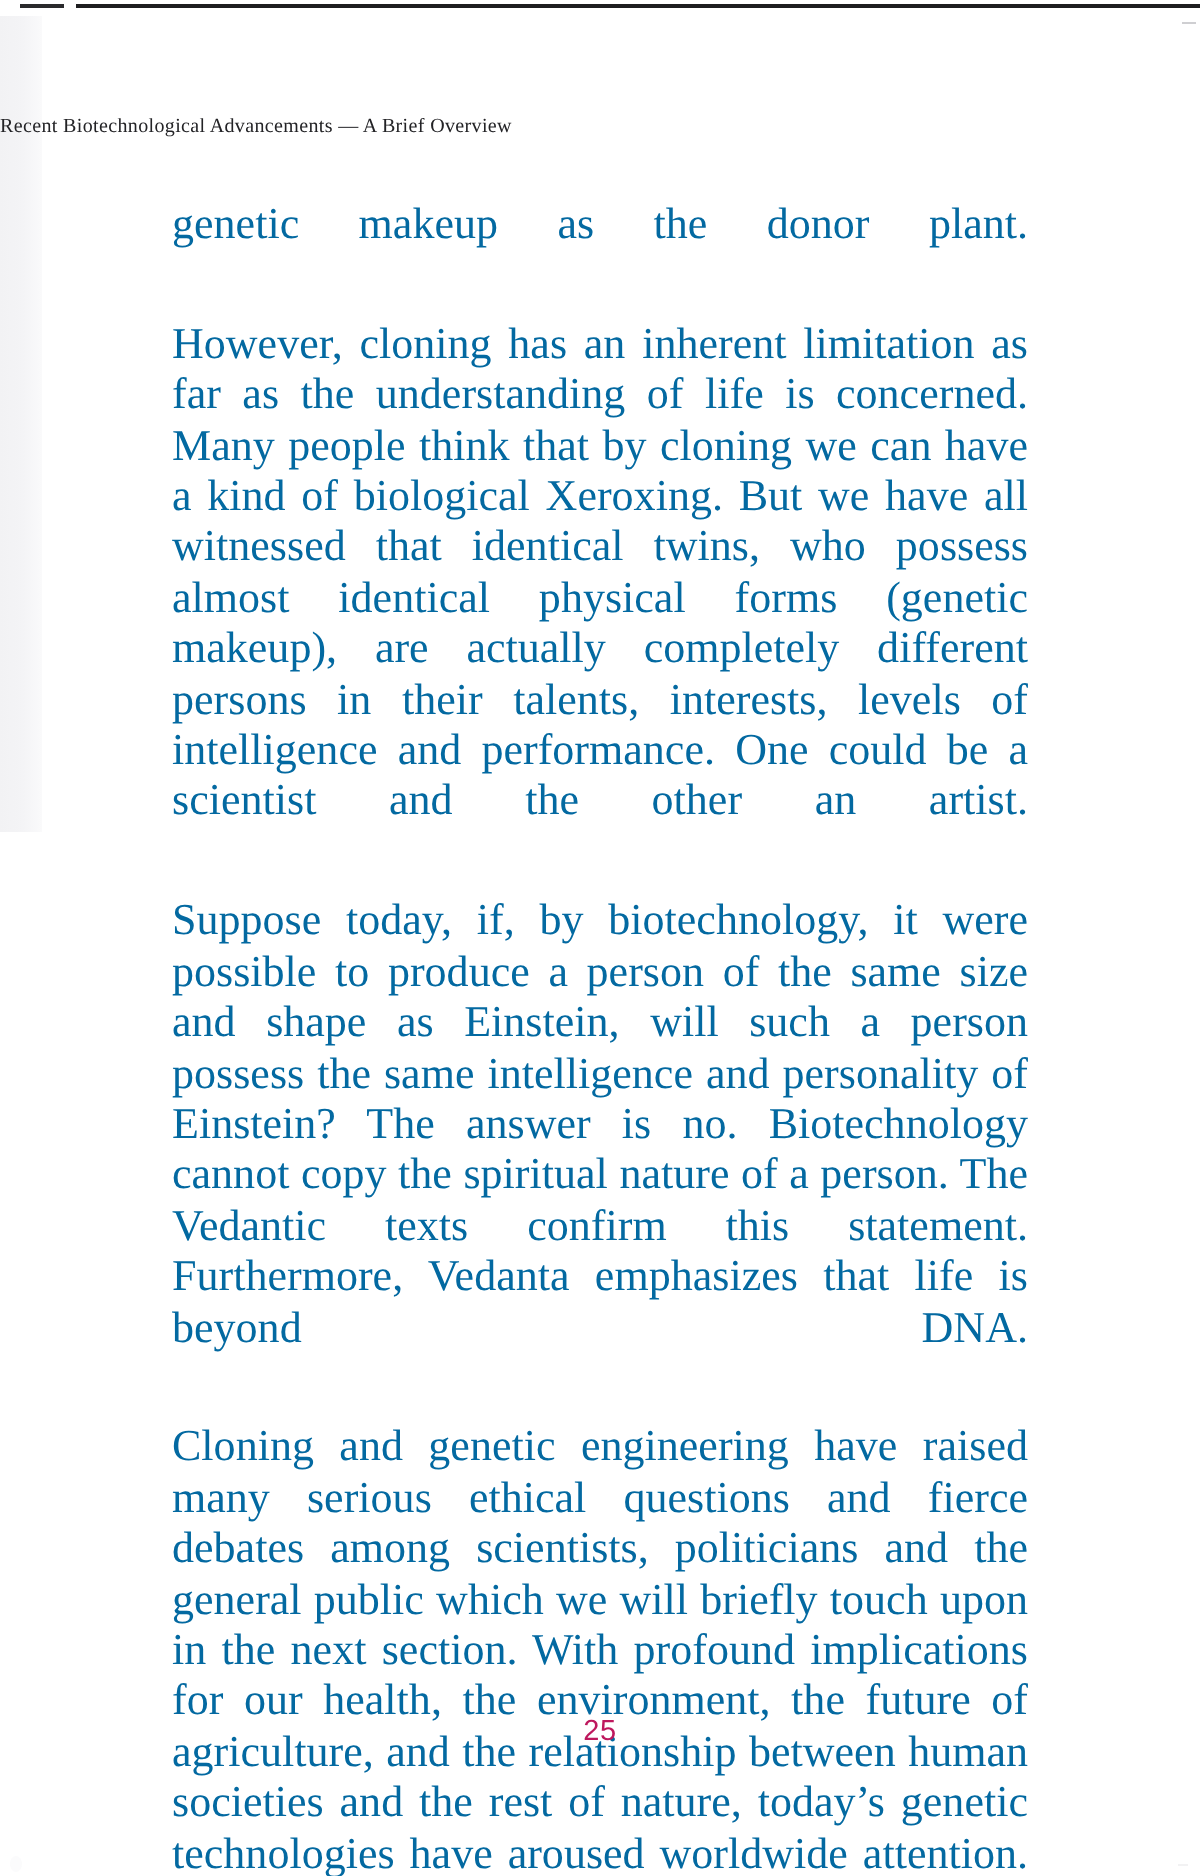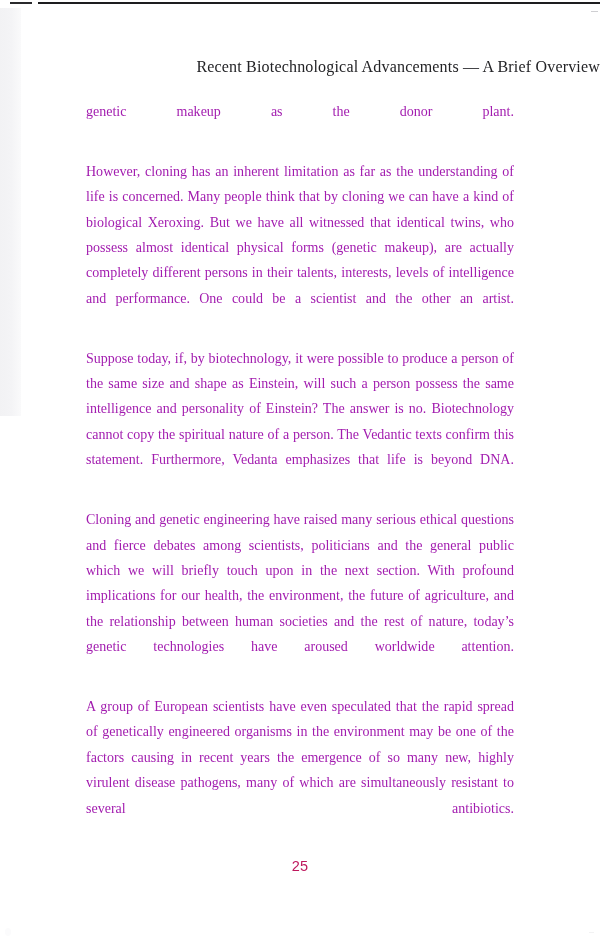--- a/index.html
+++ b/index.html
@@ -82,39 +82,39 @@
     width: 5px;
     height: 1px;
     background: #f2f2f3;
   }
 
   .running-head {
     position: absolute;
     left: 0;
     right: 0;
     top: 58px;
-    text-align: right;
-    font-size: 16px;
+    text-align: left;
+    font-size: 10px;
     color: #232326;
     letter-spacing: 0.18px;
     white-space: nowrap;
   }
 
   .text-block {
     position: absolute;
     left: 86px;
     top: 99px;
     width: 428px;
   }
 
   .para {
     margin: 0 0 9px 0;
-    font-size: 14px;
+    font-size: 22px;
     line-height: 25.4px;
-    color: #a21caf;
+    color: #0369a1;
     text-align: justify;
     text-justify: inter-word;
     letter-spacing: 0.01px;
     word-spacing: 0.2px;
   }
   .para:last-child {
     margin-bottom: 0;
   }
   
   .para::after {

